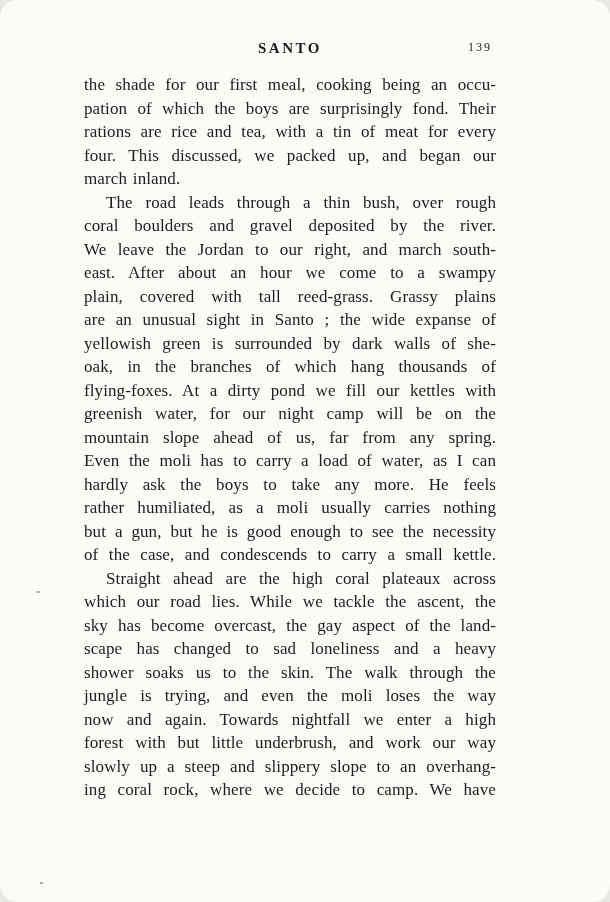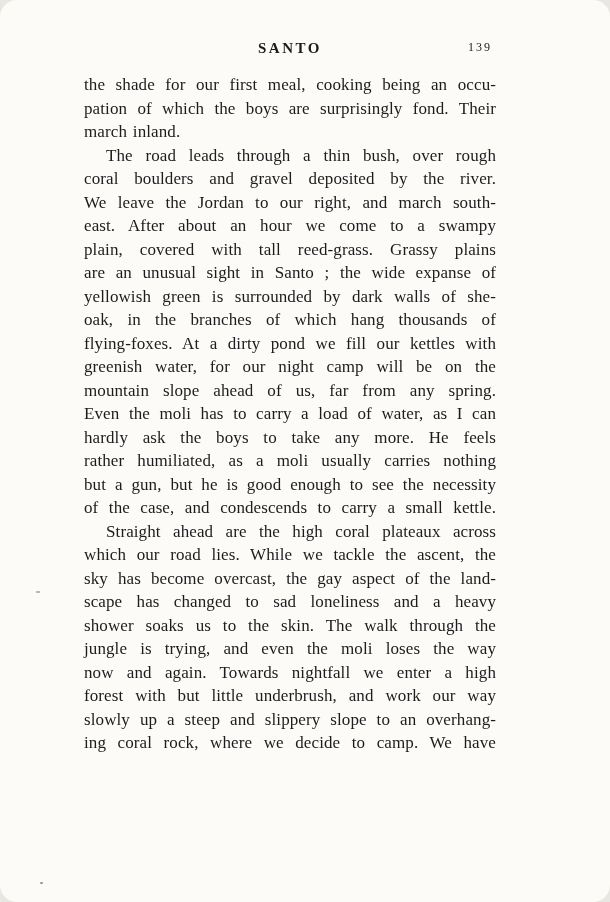--- a/index.html
+++ b/index.html
@@ -91,20 +91,22 @@
 
   <div class="running-head">
     <div class="head-title">SANTO</div>
     <div class="head-page-number">139</div>
   </div>
 
   <div class="text-block">
       <div class="paragraph">
         <div class="line">the shade for our first meal, cooking being an occu-</div>
         <div class="line">pation of which the boys are surprisingly fond.  Their</div>
+        <div class="line">rations are rice and tea, with a tin of meat for every</div>
+        <div class="line">four.   This discussed, we packed up, and began our</div>
         <div class="line short-last">march inland.</div>
       </div>
       <div class="paragraph indented">
         <div class="line">The road leads through a thin bush, over rough</div>
         <div class="line">coral boulders and gravel deposited by the river.</div>
         <div class="line">We leave the Jordan to our right, and march south-</div>
         <div class="line">east.  After about an hour we come to a swampy</div>
         <div class="line">plain, covered with tall reed-grass.  Grassy plains</div>
         <div class="line">are an unusual sight in Santo ; the wide expanse of</div>
         <div class="line">yellowish green is surrounded by dark walls of she-</div>

